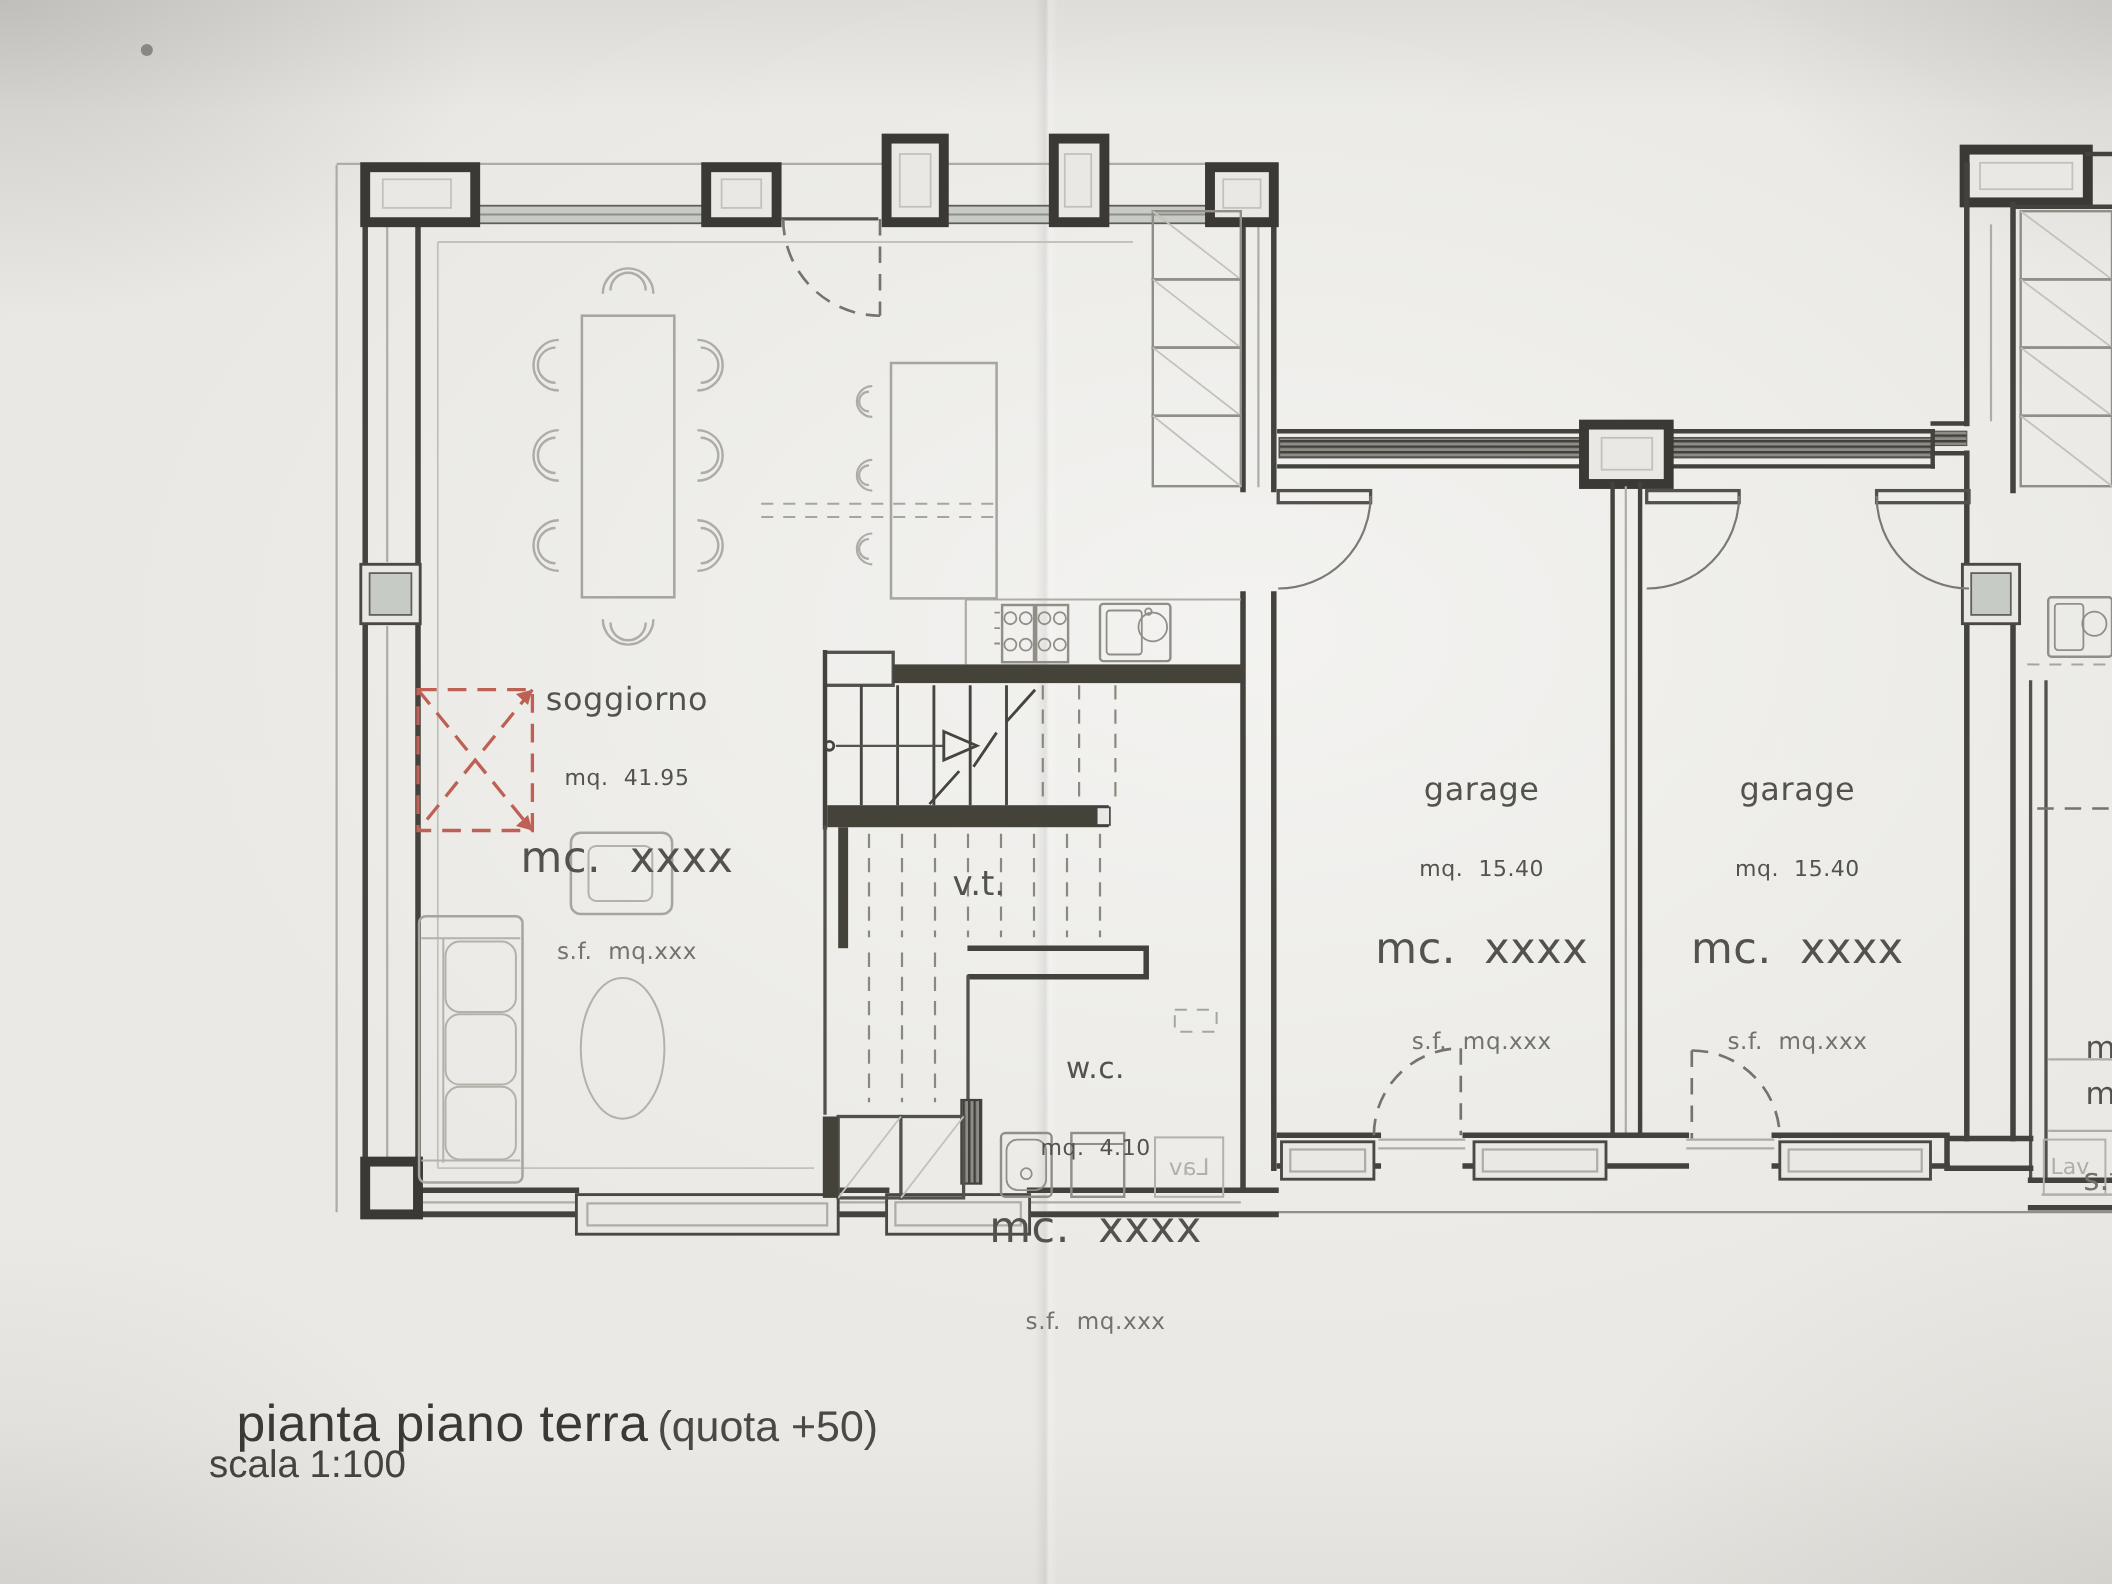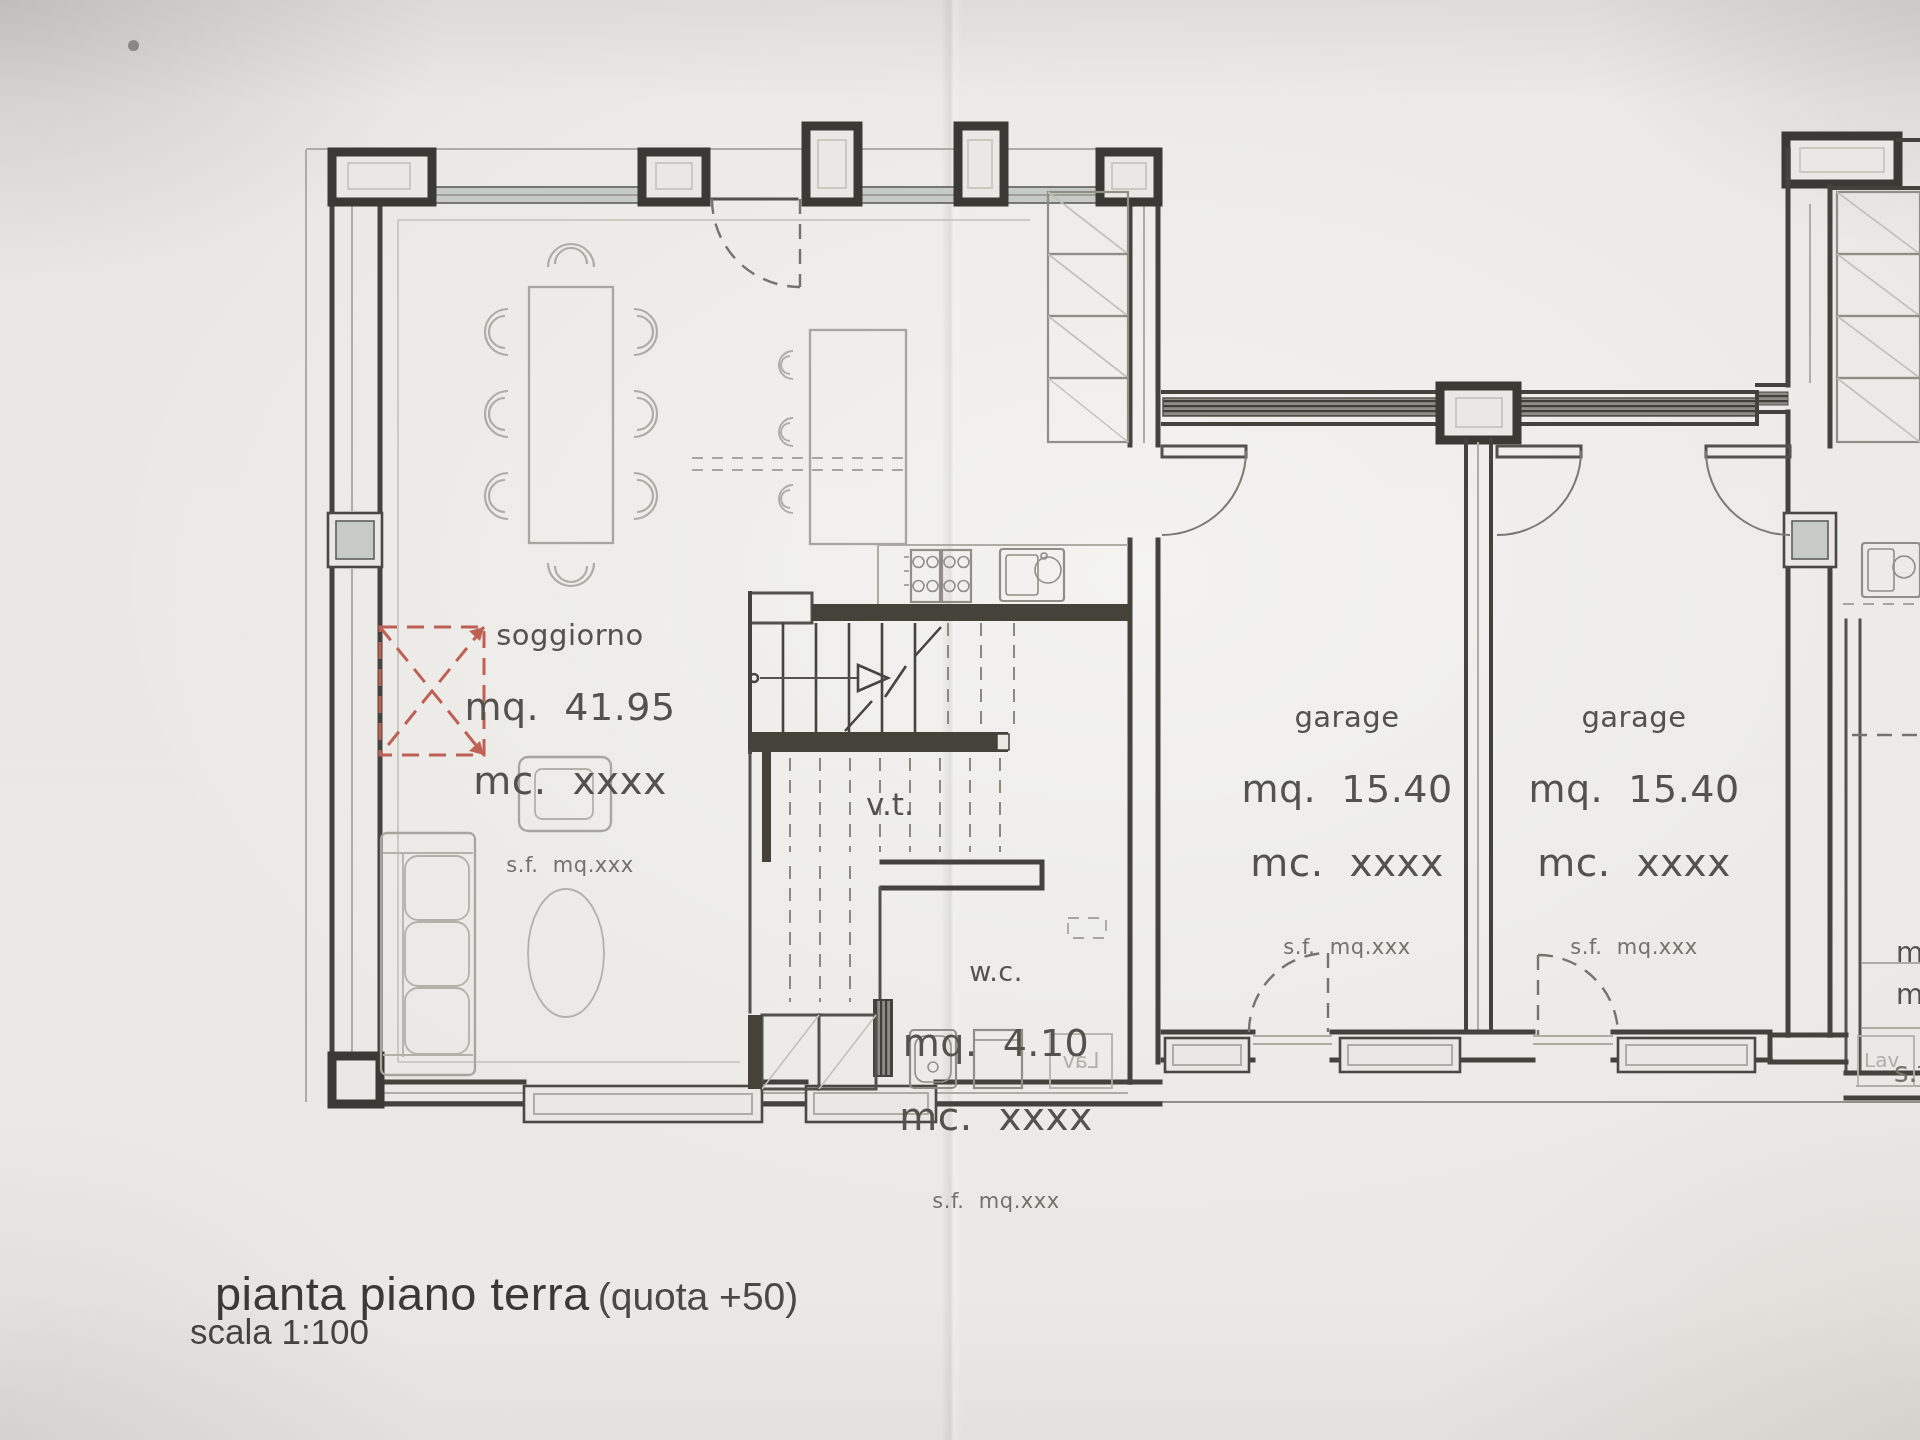--- a/index.html
+++ b/index.html
@@ -40,21 +40,21 @@
   .dashlight{stroke:#a7a59e;stroke-width:1.8;fill:none;stroke-dasharray:11 9}
   .glass{fill:#c6cbc5;stroke:#605e58;stroke-width:1.6}
   .winbox{fill:#e9e8e4;stroke:#4a4843;stroke-width:2.6}
   .darkfill{fill:#444239;stroke:none}
   .red{stroke:#bf6054;stroke-width:3;fill:none;stroke-dasharray:17 10}
 
   
   .room-label{position:absolute;transform:translateX(-50%);text-align:center;
     color:#53524c;white-space:pre;}
   .rl-name{font-size:29px;line-height:33px;letter-spacing:0.5px;}
-  .rl-area{font-size:38px;line-height:35px;letter-spacing:0.5px;}
+  .rl-area{font-size:20px;line-height:35px;letter-spacing:0.5px;}
   .rl-vol{font-size:39px;line-height:36px;letter-spacing:0.5px;}
   .rl-sf{font-size:21px;line-height:26px;color:#73726b;letter-spacing:0.5px;margin-top:15px;}
   .vt-label{position:absolute;left:866px;top:786px;font-size:31px;color:#53524c;}
   .lav-mirror{position:absolute;left:1081px;top:1061px;transform:translate(-50%,-50%) scaleX(-1);
     font-size:21px;color:#b2b0a9;}
   .frag{position:absolute;color:#53524c;white-space:pre;}
   .frag-m1{left:1896px;top:936px;font-size:28px;}
   .frag-m2{left:1896px;top:978px;font-size:28px;}
   .frag-sf{left:1894px;top:1056px;font-size:28px;color:#73726b;}
   .frag-lav{left:1864px;top:1048px;font-size:20px;color:#b0aea7;}

